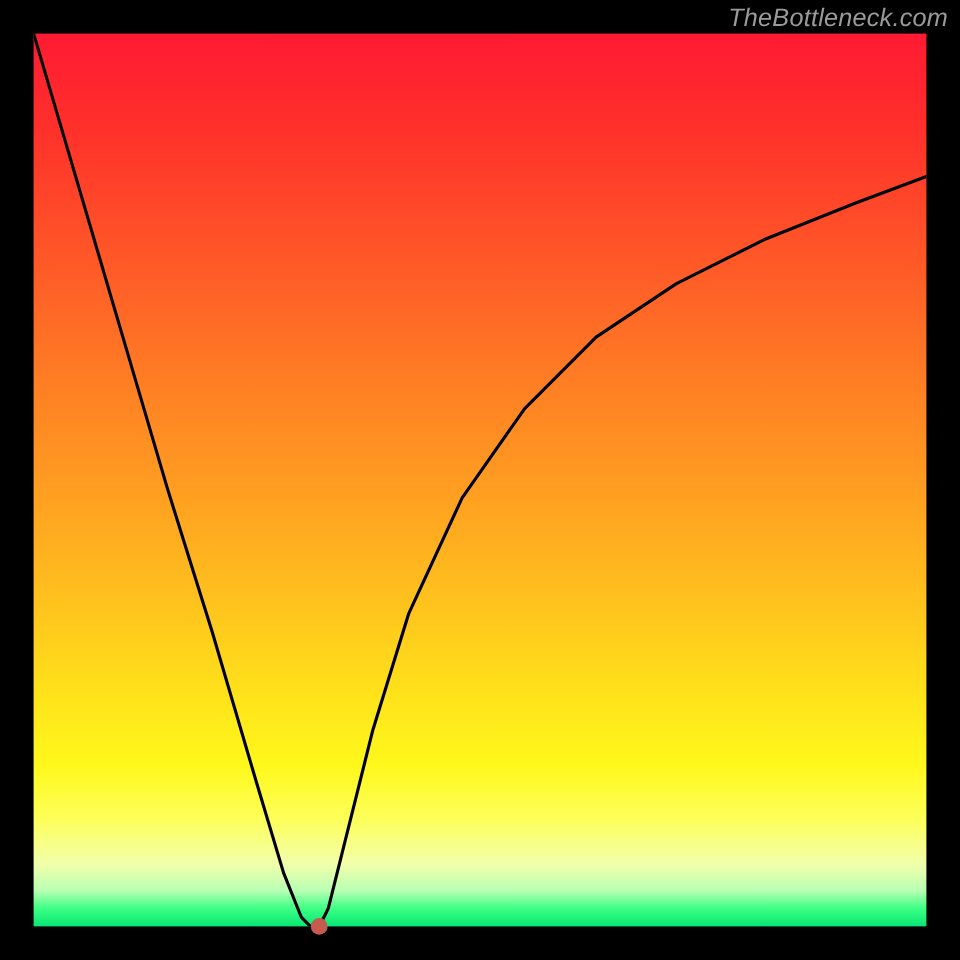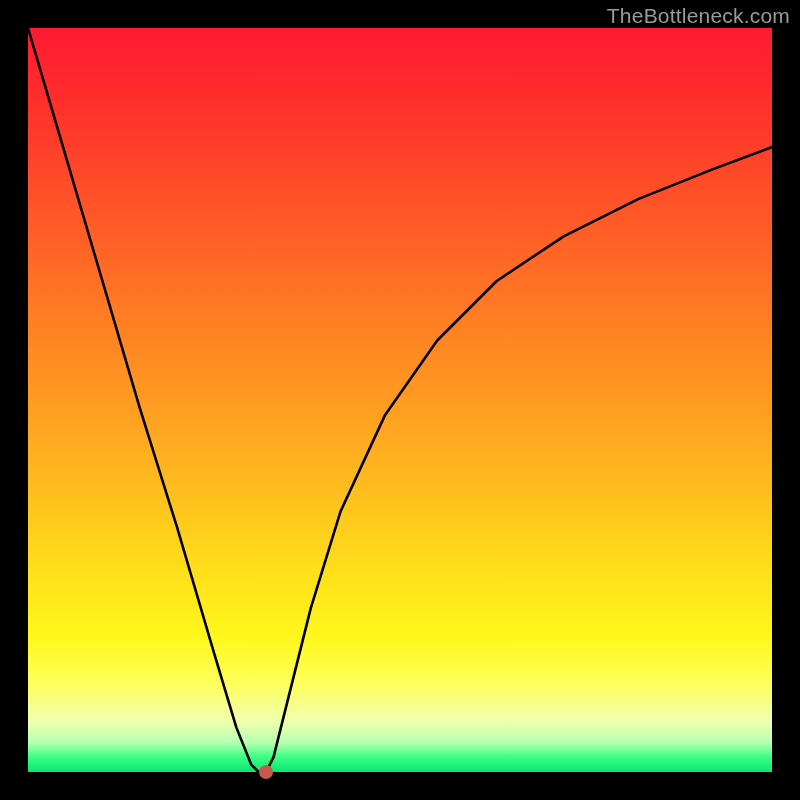--- a/index.html
+++ b/index.html
@@ -43,20 +43,21 @@
   }
   .watermark {
     position: absolute;
     top: 4px;
     right: 10px;
     color: #9a9a9a;
     font-size: 21px;
     font-weight: 500;
     letter-spacing: 0.2px;
     user-select: none;
+    font-style: italic;
   }
   svg.curve {
     position: absolute;
     left: 0;
     top: 0;
     width: 744px;
     height: 744px;
   }
   .dot {
     position: absolute;

